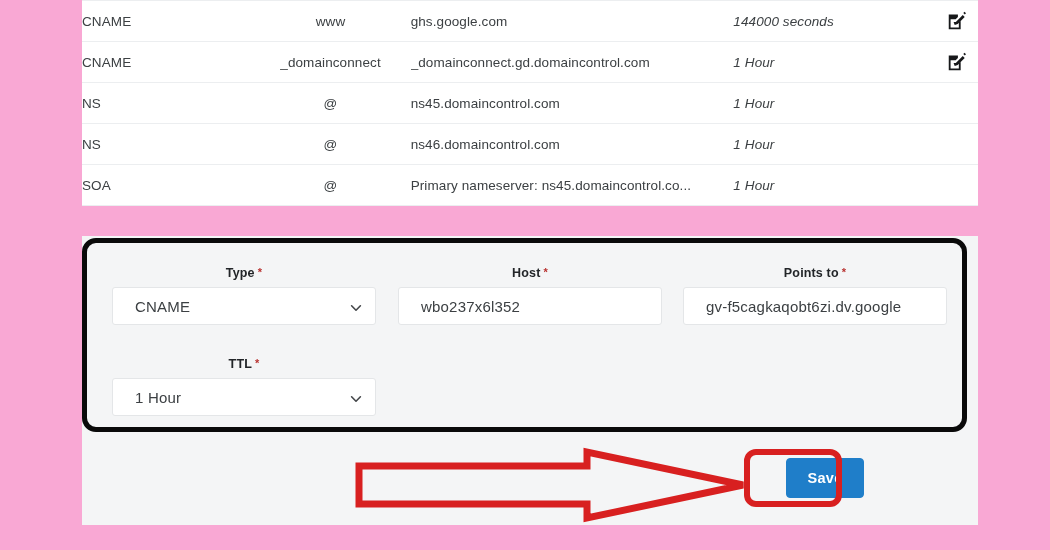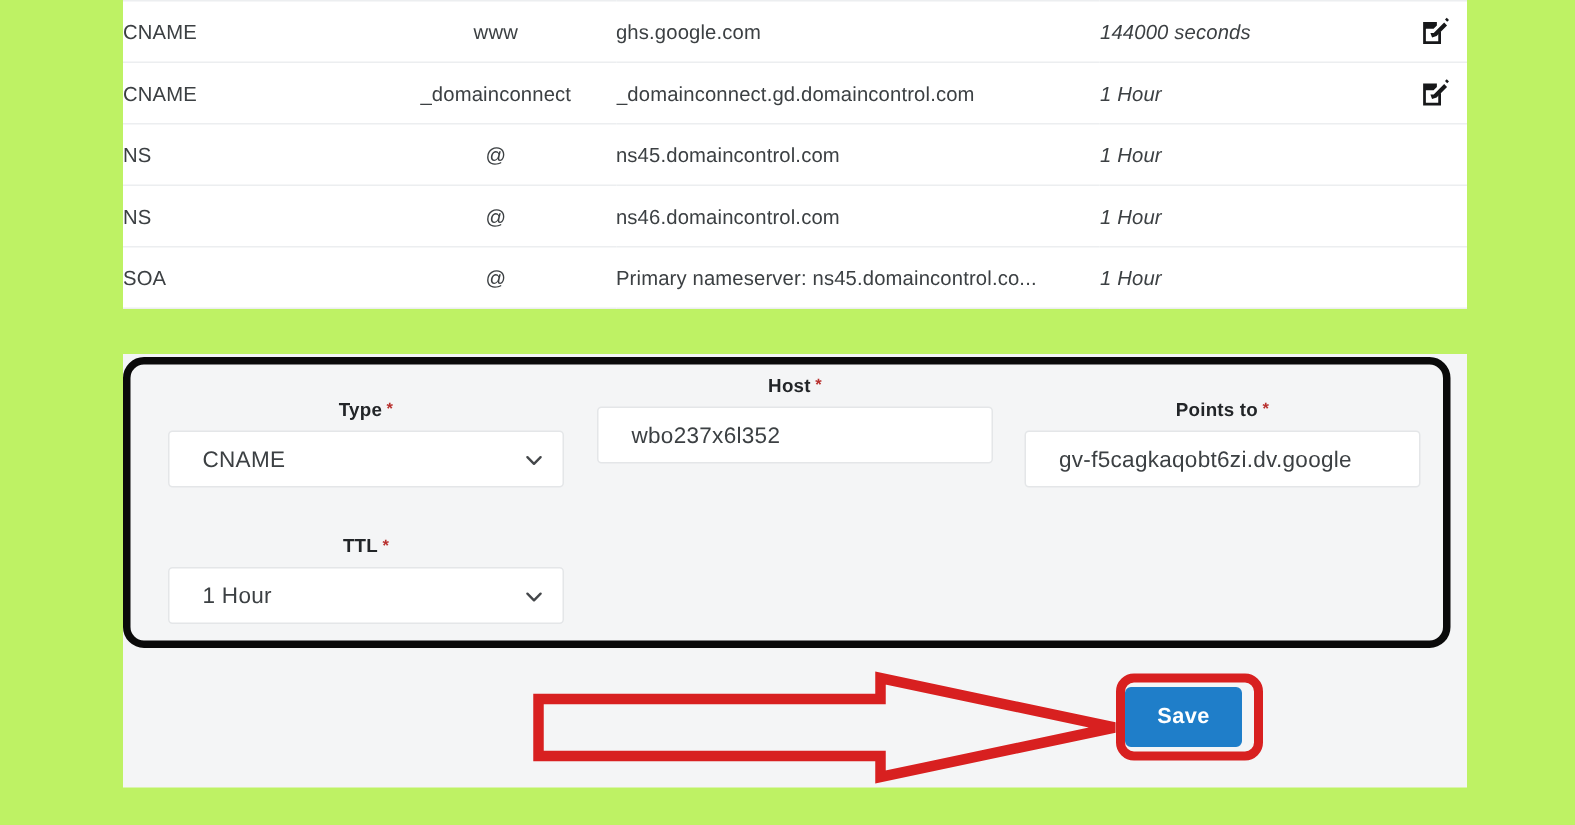--- a/index.html
+++ b/index.html
@@ -12,21 +12,21 @@
     height: 550px;
     font-family: "Liberation Sans", sans-serif;
     overflow: hidden;
     position: relative;
   }
   #page {
     position: absolute;
     left: 0; top: 0;
     width: 1050px;
     height: 550px;
-    background: #bef264;
+    background: #f9a8d4;
   }
   
   .records-table {
     position: absolute;
     left: 82px;
     top: 0px;
     width: 896px;
     border-collapse: collapse;
     background: #ffffff;
   }
@@ -131,21 +131,21 @@
   }
   .select-chevron {
     position: absolute;
     right: 13px;
     top: 50%;
     transform: translateY(-50%);
     width: 12px;
     height: 12px;
   }
   .field-type   { left: 30px;  top: 28px;  width: 264px; }
-  .field-host   { left: 316px; top: 12px;  width: 264px; }
+  .field-host   { left: 316px; top: 28px;  width: 264px; }
   .field-points { left: 601px; top: 28px;  width: 264px; }
   .field-ttl    { left: 30px;  top: 119px; width: 264px; }
 
   
   .buttons {
     position: absolute;
     left: 750px;
     top: 457px;
     height: 42px;
     display: flex;
@@ -164,20 +164,21 @@
     display: flex;
     align-items: center;
     justify-content: center;
     border: 1px solid transparent;
   }
   .btn-save {
     width: 78px;
     background: #1f7ec9;
     color: #ffffff;
     border-color: #1f7ec9;
+    margin-left: 36px;
   }
   .btn-cancel {
     width: 96px;
     background: #ffffff;
     color: #17181a;
     border-color: #d4d8dc;
     font-weight: bold;
   }
   
   .save-highlight {

